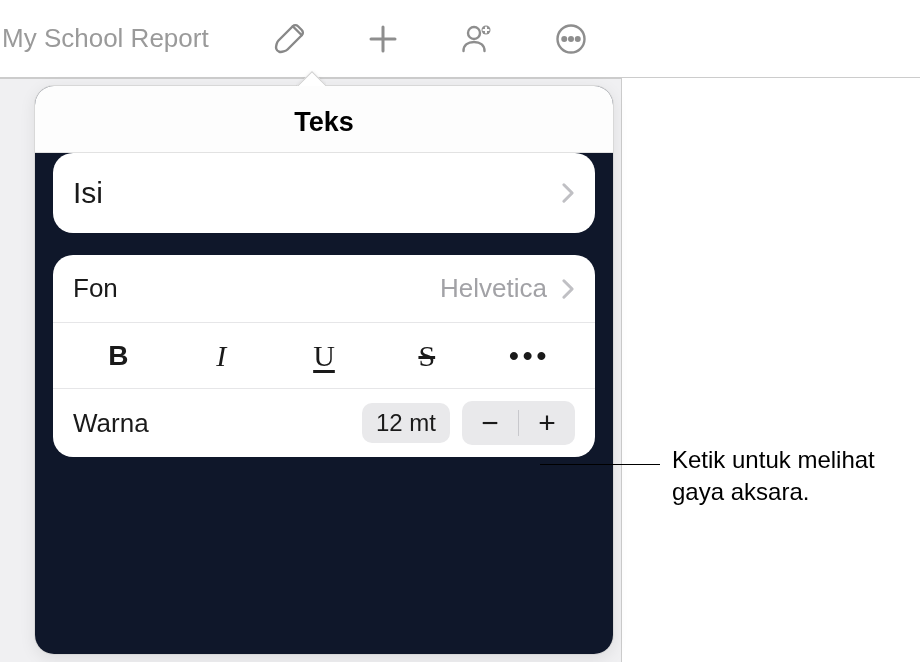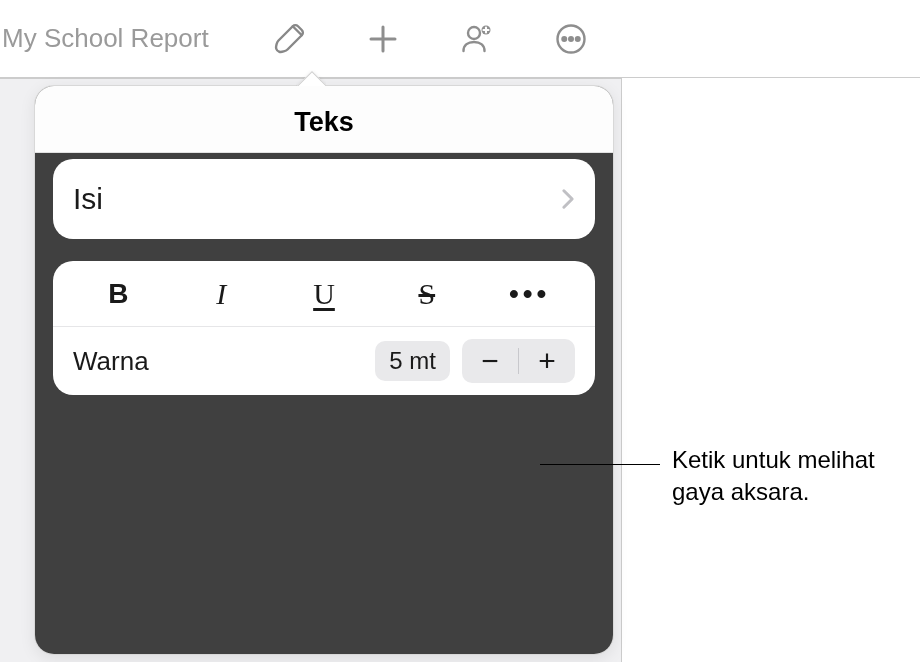--- a/index.html
+++ b/index.html
@@ -89,21 +89,21 @@
     width: 580px;
     background: #fdfdfd;
     border: 1px solid #d8d8d8;
     border-radius: 20px;
     box-shadow: 0 4px 16px rgba(0,0,0,0.08);
     overflow: hidden;
     height: 570px;
   }
 
   .popover-inner {
-    background: #404040;
+    background: #0f172a;
     height: 100%;
   }
 
   .popover-title {
     text-align: center;
     font-size: 27px;
     font-weight: 600;
     padding: 21px 0 14px;
     background: #fdfdfd;
     border-bottom: 1px solid #e2e2e2;
@@ -113,21 +113,21 @@
     font-size: 18px;
     letter-spacing: 0.5px;
     color: #8b8b8f;
     padding: 26px 28px 10px;
     text-transform: uppercase;
   }
 
   .card {
     background: #fff;
     border-radius: 20px;
-    margin: 6px 18px 22px;
+    margin: 0 18px 22px;
     overflow: hidden;
   }
 
   .row {
     display: flex;
     align-items: center;
     justify-content: space-between;
     padding: 0 20px;
     height: 68px;
     border-bottom: 1px solid #e6e6e8;
@@ -310,33 +310,44 @@
         <div class="chevron">
           <svg viewBox="0 0 10 16" fill="none" stroke="currentColor" stroke-width="2.2" stroke-linecap="round" stroke-linejoin="round">
               <polyline points="2,2 8,8 2,14"></polyline>
             </svg>
         </div>
       </div>
     </div>
 
     <div class="card">
 
+      <div class="row">
+        <div class="row-label">Fon</div>
+        <div class="row-right">
+          <div class="row-value">Helvetica</div>
+          <div class="chevron">
+            <svg viewBox="0 0 10 16" fill="none" stroke="currentColor" stroke-width="2.2" stroke-linecap="round" stroke-linejoin="round">
+                <polyline points="2,2 8,8 2,14"></polyline>
+              </svg>
+          </div>
+        </div>
+      </div>
 
       <div class="style-row">
         <div class="style-btn bold">B</div>
         <div class="style-btn italic">I</div>
         <div class="style-btn underline">U</div>
         <div class="style-btn strike">S</div>
         <div class="more-dots">•••</div>
       </div>
 
       <div class="row">
         <div class="row-label">Warna</div>
         <div class="size-controls">
-          <div class="size-pill">5 mt</div>
+          <div class="size-pill">12 mt</div>
           <div class="stepper">
             <div class="stepper-btn">−</div>
             <div class="stepper-sep"></div>
             <div class="stepper-btn">+</div>
           </div>
         </div>
       </div>
 
 
     </div>

